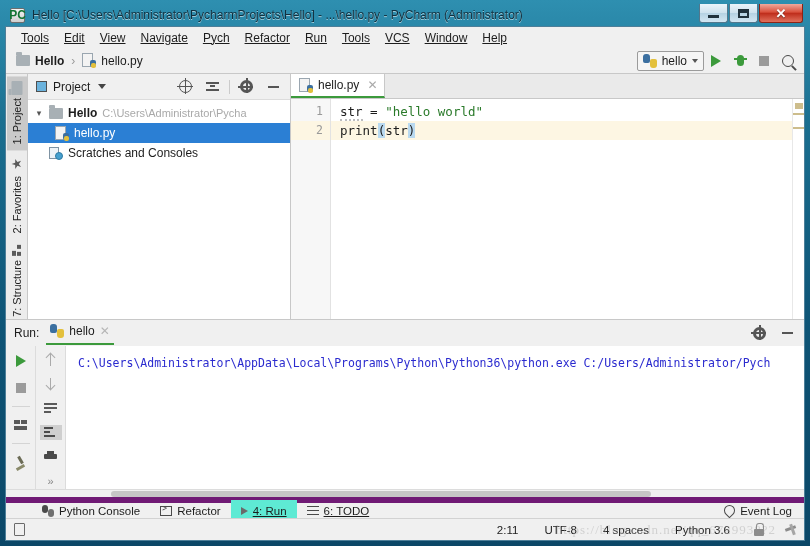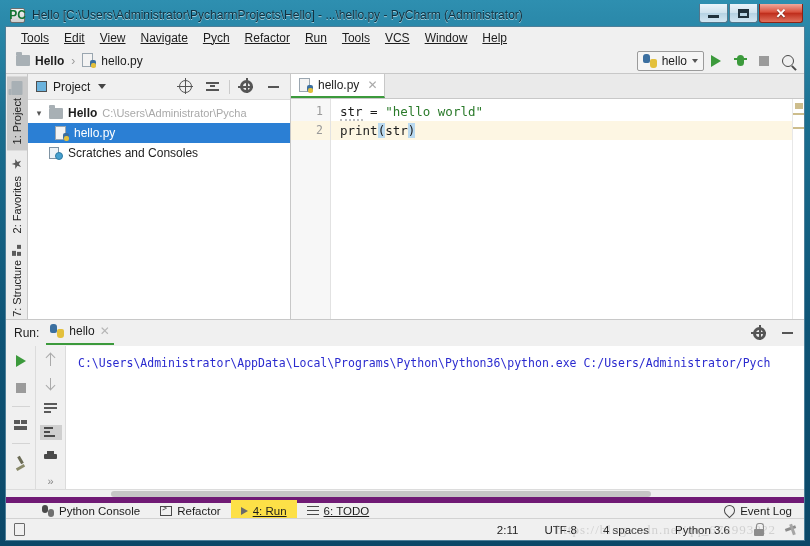--- a/index.html
+++ b/index.html
@@ -216,21 +216,21 @@
   .layout-ico i{position:absolute;background:#5a5a5a;display:block;}
   .layout-ico i:nth-child(1){left:0;top:0;width:6px;height:4px;}
   .layout-ico i:nth-child(2){right:0;top:0;width:6px;height:4px;}
   .layout-ico i:nth-child(3){left:0;bottom:0;width:13px;height:4px;}
   .console { flex:1; padding:7px 0 0 12px; font-family:"DejaVu Sans Mono", monospace; font-size:11.5px; overflow:hidden; background:#fff; }
   .cout { height:21px; line-height:21px; white-space:nowrap; color:#1d1d1d; }
   .cout.cmd { color:#2b2bcf; }
   
   .bottombar { height:21px; background:#f0f0f0; display:flex; align-items:center; border-top:6px solid #701a75; padding-left:26px; }
   .btab { display:flex; align-items:center; gap:5px; padding:2px 10px; font-size:11.5px; height:21px; }
-  .btab.active { background:#fde047; }
+  .btab.active { background:#5eead4; }
   .btab u { text-decoration:underline; }
   .term-ico{width:12px;height:10px;border:1.3px solid #4a4a4a;position:relative;}
   .term-ico:after{content:">";position:absolute;left:1px;top:-3px;font-size:8px;color:#4a4a4a;font-family:"DejaVu Sans Mono",monospace;}
   .todo-ico{width:12px;height:10px;position:relative;}
   .todo-ico i{position:absolute;left:0;width:12px;height:1.6px;background:#4a4a4a;display:block;}
   .todo-ico i:nth-child(1){top:0;}.todo-ico i:nth-child(2){top:4px;}.todo-ico i:nth-child(3){top:8px;}
   .play-sm{width:0;height:0;border-left:7px solid #6a6a6a;border-top:4.5px solid transparent;border-bottom:4.5px solid transparent;}
   .pyc-ico{width:12px;height:12px;position:relative;}
   .pyc-ico i{position:absolute;width:6px;height:8px;border-radius:3px;display:block;}
   .pyc-ico i:nth-child(1){left:0;top:0;background:#4a4a4a;}

